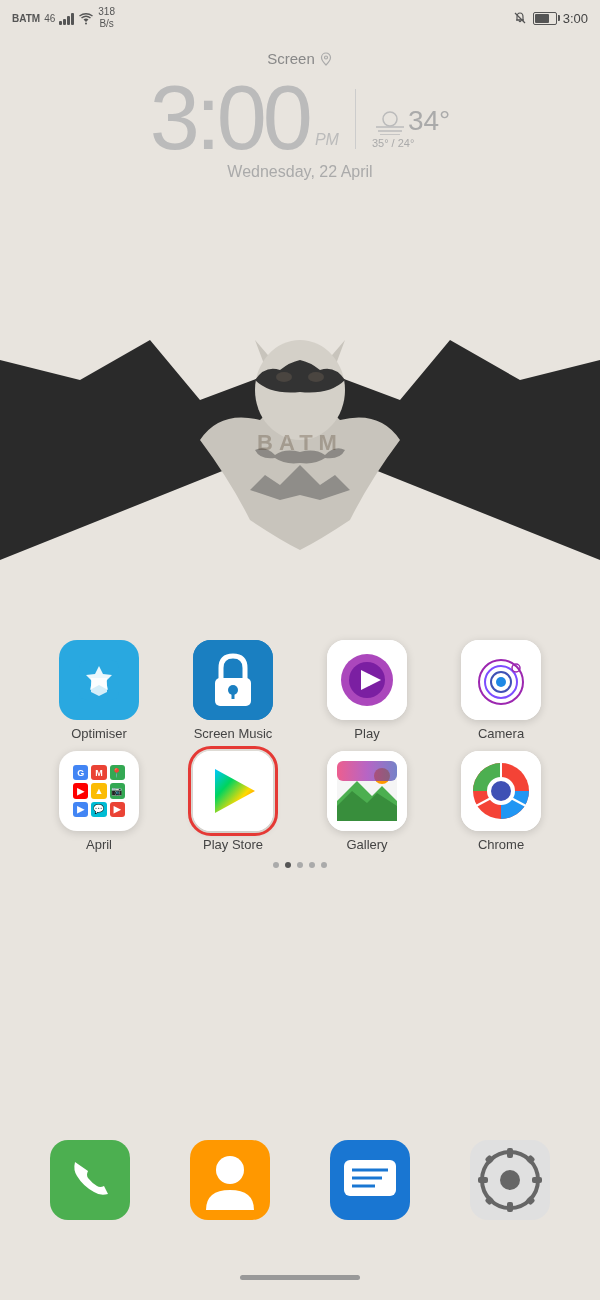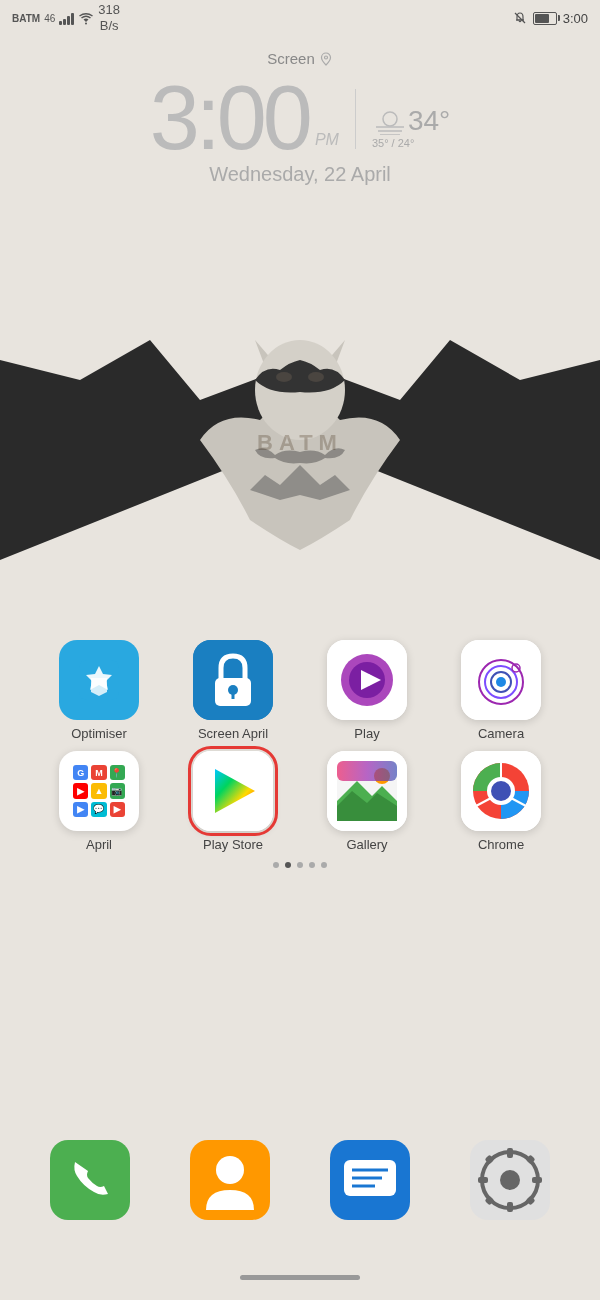--- a/index.html
+++ b/index.html
@@ -69,21 +69,21 @@
       background: #555;
       border-radius: 0 1px 1px 0;
     }
     .battery-fill {
       height: 100%;
       width: 70%;
       background: #555;
       border-radius: 1px;
     }
     .data-speed {
-      font-size: 13px;
+      font-size: 10px;
       line-height: 1.2;
       text-align: center;
       color: #555;
     }
 
     
     .clock-section {
       position: absolute;
       top: 50px;
       left: 0; right: 0;
@@ -139,21 +139,21 @@
     .weather-temp {
       font-size: 28px;
       color: #aaa;
       font-weight: 300;
     }
     .weather-range {
       font-size: 11px;
       color: #aaa;
     }
     .date-text {
-      font-size: 20px;
+      font-size: 16px;
       color: #aaa;
       font-weight: 300;
     }
 
     
     .batman-area {
       position: absolute;
       top: 280px;
       left: 0; right: 0;
       height: 360px;
@@ -422,21 +422,21 @@
     <div class="app-item">
       <div class="app-icon icon-screenlock">
         <svg width="80" height="80" viewBox="0 0 80 80">
           <rect x="0" y="0" width="80" height="80" rx="18" fill="#1a7fc1"></rect>
           <rect x="22" y="38" width="36" height="28" rx="5" fill="white"></rect>
           <path d="M28 38 L28 28 Q28 16 40 16 Q52 16 52 28 L52 38" fill="none" stroke="white" stroke-width="5" stroke-linecap="round"></path>
           <circle cx="40" cy="50" r="5" fill="#1a7fc1"></circle>
           <line x1="40" y1="53" x2="40" y2="59" stroke="#1a7fc1" stroke-width="3"></line>
         </svg>
       </div>
-      <span class="app-label">Screen April</span>
+      <span class="app-label">Screen Music</span>
     </div>
 
     <div class="app-item">
       <div class="app-icon icon-music" style="background:white;box-shadow:0 2px 8px rgba(0,0,0,0.15);">
         <svg width="80" height="80" viewBox="0 0 80 80">
           <rect x="0" y="0" width="80" height="80" rx="18" fill="white"></rect>
           <circle cx="40" cy="40" r="26" fill="#9c27b0" opacity="0.85"></circle>
           <circle cx="40" cy="40" r="18" fill="#7b1fa2"></circle>
           <path d="M34 30 L34 50 L54 40 Z" fill="white"></path>
           <circle cx="40" cy="40" r="6" fill="white"></circle>

